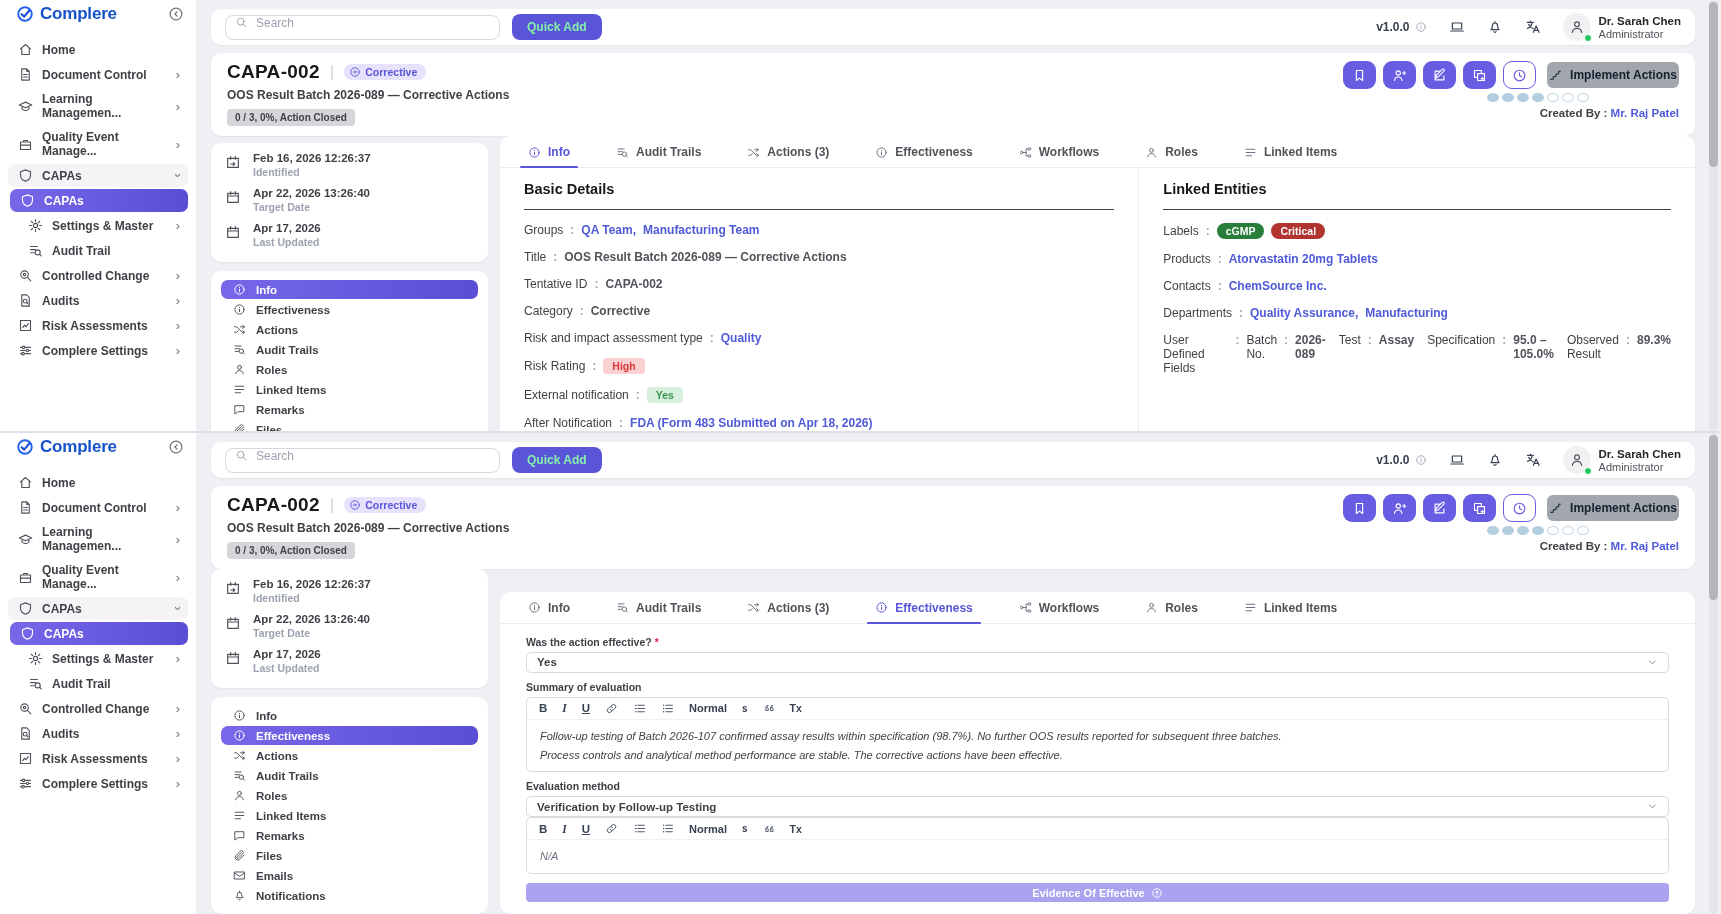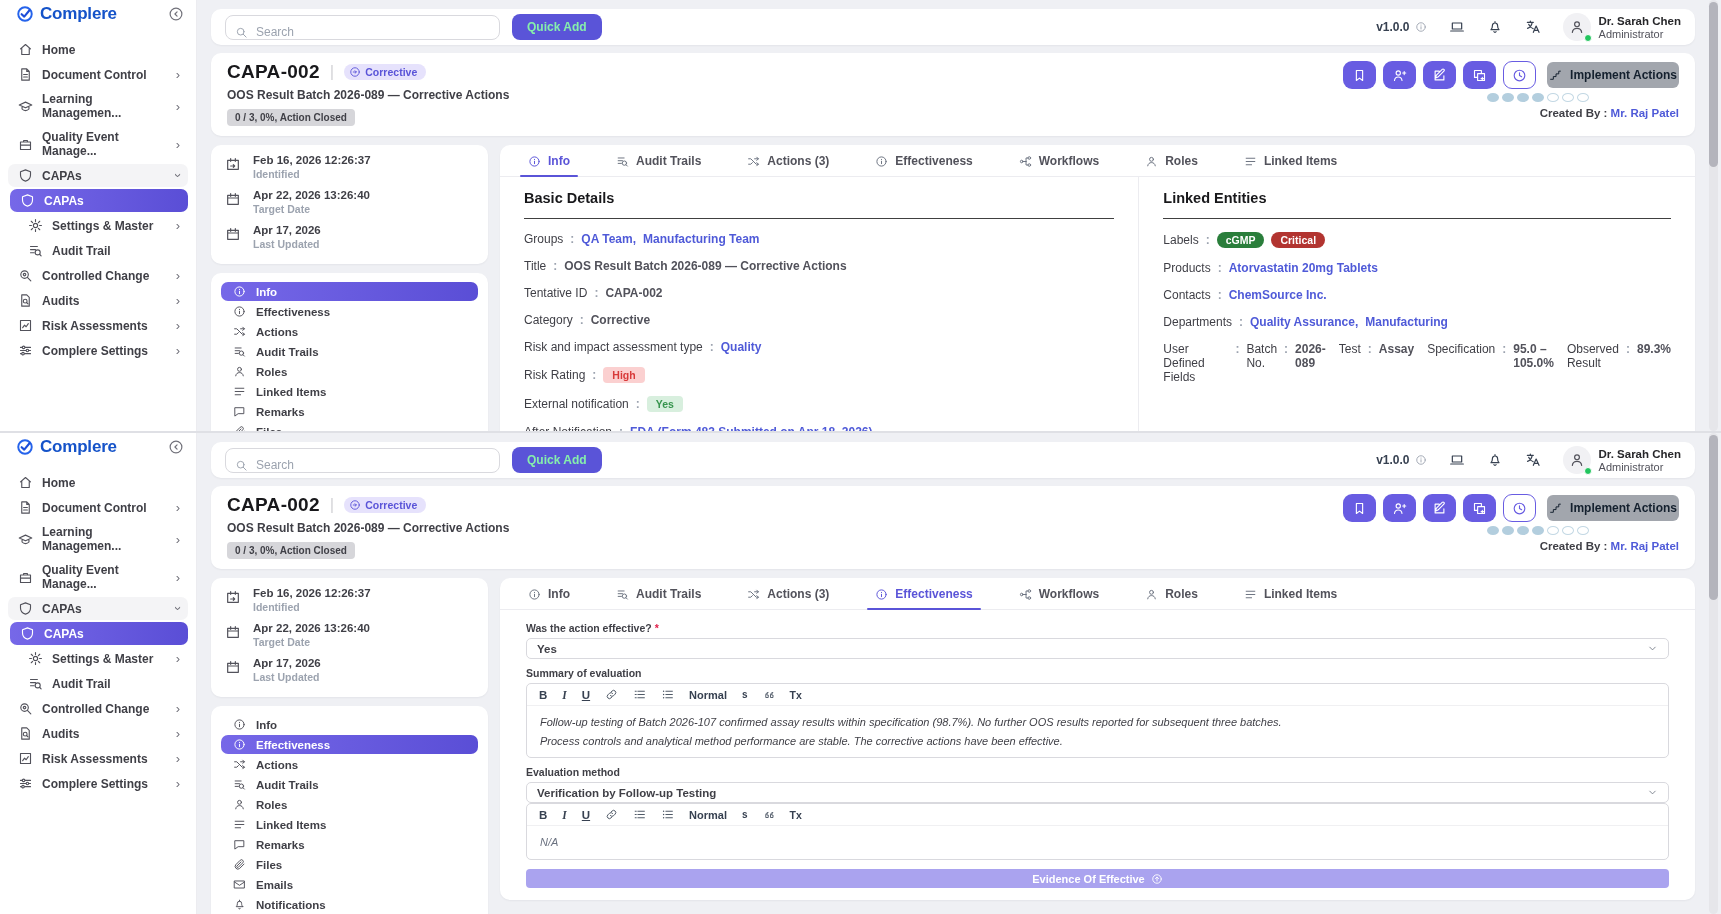--- a/index.html
+++ b/index.html
@@ -21,21 +21,21 @@
 .nav-item.child{margin-left:18px}
 .nav-item.active{background:linear-gradient(90deg,#7668e8,#5a4ed6);color:#fff;margin-left:10px}
 .nav-item.active .ic{color:#fff}
 .nav-item .ic{color:#52525b}
 
 .ic{width:15px;height:15px;fill:none;stroke:currentColor;stroke-width:1.8;stroke-linecap:round;stroke-linejoin:round;flex:none}
 .ic11{width:11px;height:11px}.ic12{width:12px;height:12px}.ic13{width:13px;height:13px}.ic16{width:16px;height:16px}.ic18{width:18px;height:18px}
 
 .main{flex:1;padding:9px 26px 0 14px;position:relative}
 .topbar{background:#fff;border-radius:10px;height:36px;display:flex;align-items:center;padding:0 14px;box-shadow:0 1px 2px rgba(16,24,40,.05)}
-.search-box{width:275px;height:25px;border:1px solid #d9d9de;border-radius:8px;display:flex;align-items:flex-end;padding:0 9px;gap:8px;background:#fff;color:#9ca3af}
+.search-box{width:275px;height:25px;border:1px solid #d9d9de;border-radius:8px;display:flex;align-items:flex-start;padding:0 9px;gap:8px;background:#fff;color:#9ca3af}
 .search-box input{border:none;outline:none;flex:1;font-size:12px;font-family:inherit;color:#3f3f46;background:transparent}
 .search-box input::placeholder{color:#9ca3af}
 .quick-add{margin-left:12px;background:#5a54d8;color:#86efac;font-weight:700;font-size:12px;padding:6px 15px;border-radius:8px;border:none;font-family:inherit}
 .topbar-right{margin-left:auto;display:flex;align-items:center;gap:22px;color:#374151}
 .version{font-size:12px;font-weight:700;display:flex;align-items:center;gap:5px}
 .version .ic{color:#9ca3af}
 .user{display:flex;align-items:center;gap:8px}
 .avatar{width:28px;height:28px;border-radius:50%;background:#f1f1f4;display:flex;align-items:center;justify-content:center;color:#52525b;position:relative}
 .presence{position:absolute;right:-1px;bottom:-1px;width:8px;height:8px;border-radius:50%;background:#22c55e;border:1.5px solid #fff}
 .user-name{font-size:11.5px;font-weight:700;color:#27272a}
@@ -52,21 +52,21 @@
 .action-row{display:flex;gap:7px;align-items:center}
 .icon-btn{width:33px;height:28px;border-radius:9px;background:#685ce2;color:#fff;display:flex;align-items:center;justify-content:center;border:none}
 .icon-btn.outline{background:#fff;border:1.5px solid #685ce2;color:#685ce2}
 .implement-btn{background:#a2a6ad;color:#14202e;font-weight:700;font-size:12px;padding:6px 2px;border-radius:6px;display:flex;align-items:center;gap:8px;border:none;font-family:inherit;margin-left:4px}
 .dots{display:flex;gap:3px;margin:4px 90px 0 0}
 .dot{width:12px;height:9px;border-radius:50%;background:#b3cede}
 .dot.empty{background:#fff;border:1px solid #c3d8e4}
 .created-by{font-size:11.5px;color:#3f3f46;margin-top:5px;font-weight:600}
 .created-by a{color:#4f5ad8;font-weight:700;text-decoration:none}
 
-.content-row{display:flex;gap:12px;margin-top:9px;align-items:flex-start}
+.content-row{display:flex;gap:12px;align-items:flex-end}
 .left-col{width:277px;flex:none;display:flex;flex-direction:column;gap:9px}
 .card{background:#fff;border-radius:10px;box-shadow:0 1px 2px rgba(16,24,40,.05)}
 .dates-card{padding:9px 14px 5px}
 .date-row{display:flex;gap:12px;margin-bottom:9px}
 .date-row .ic{margin-top:2px;color:#52525b}
 .date-val{font-size:11.5px;font-weight:700;color:#3f3f46}
 .date-label{font-size:10.5px;color:#9ca3af;margin-top:2px;font-weight:600}
 .side-tabs{padding:8px 6px}
 .side-tab{display:flex;gap:10px;align-items:center;padding:3px 12px;font-size:11.5px;font-weight:700;color:#3f3f46;margin:1px 4px;border-radius:7px}
 .side-tab .ic{color:#52525b}

